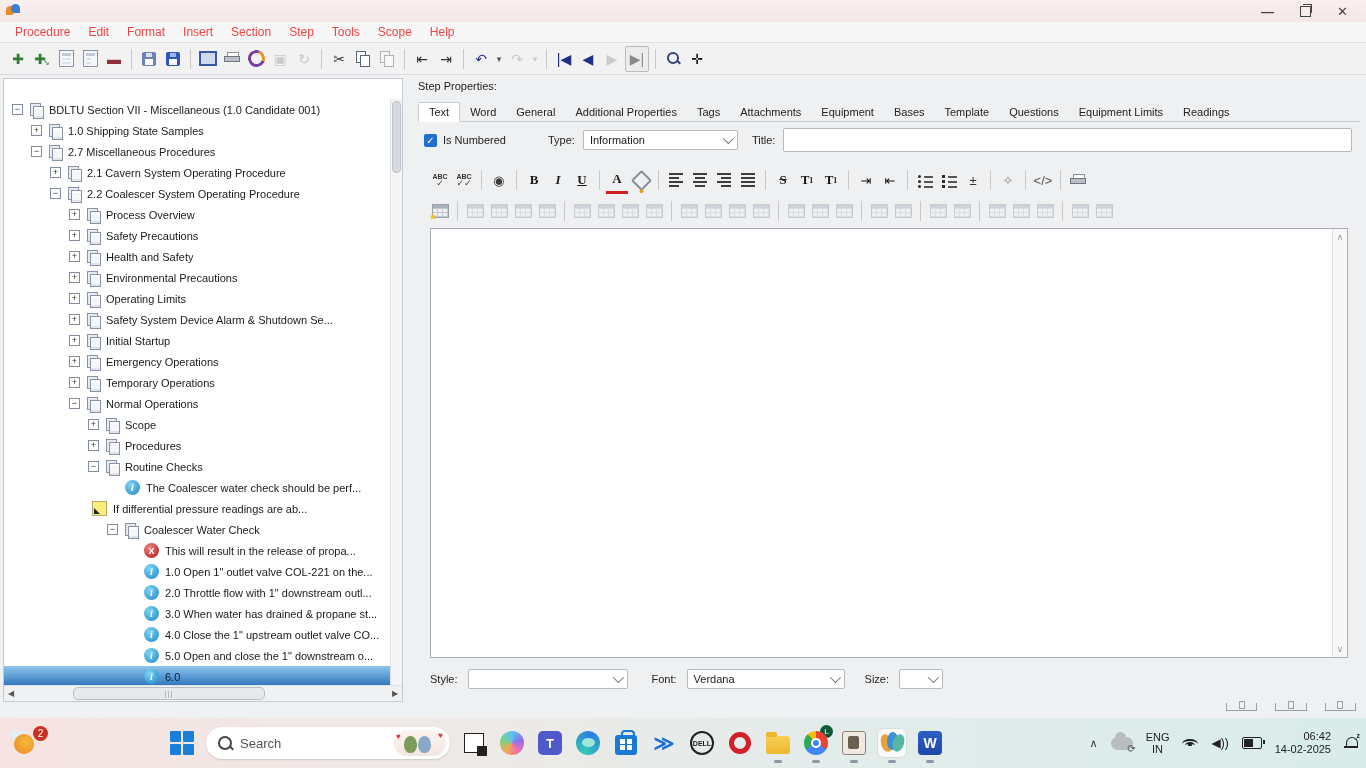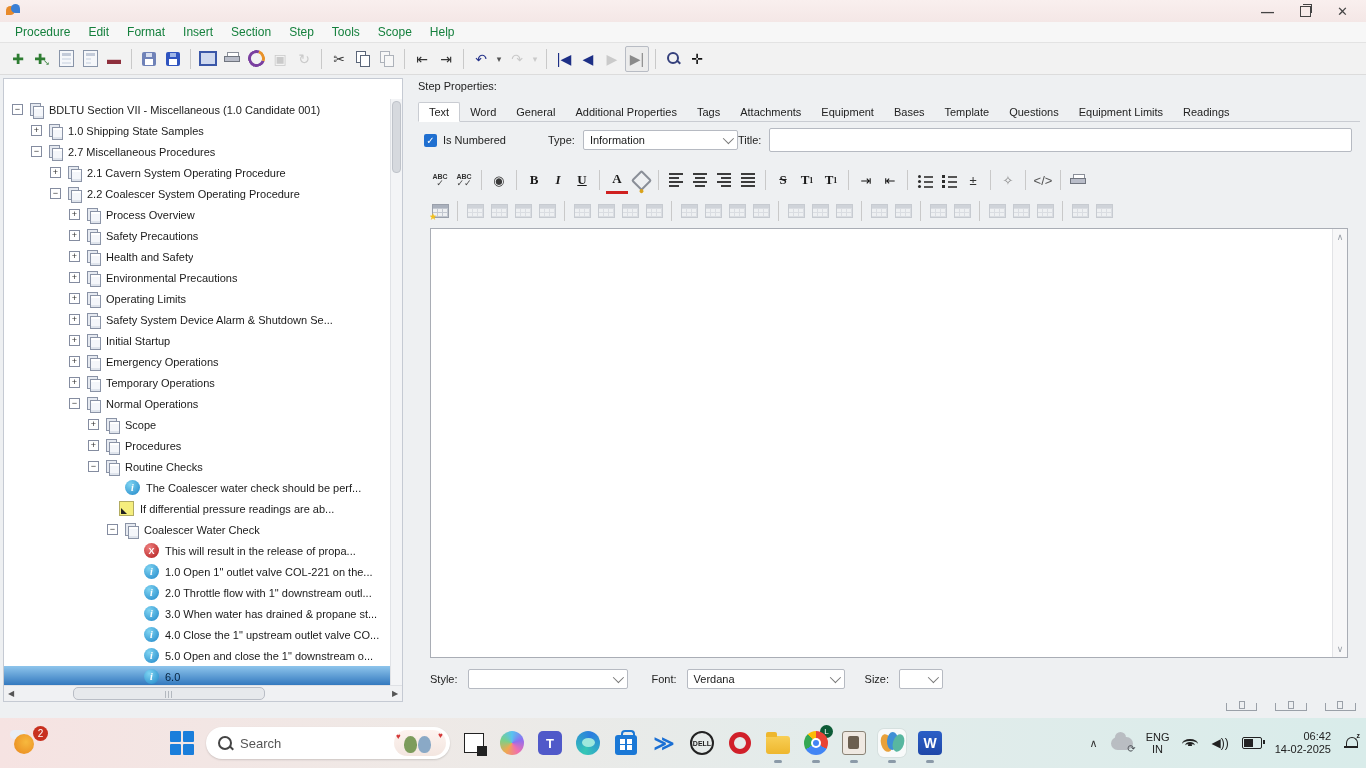--- a/index.html
+++ b/index.html
@@ -13,21 +13,21 @@
   .app-ico:after{content:"";position:absolute;left:5px;top:0;width:9px;height:9px;border-radius:50% 50% 0 50%;background:#3a7fd5;}
   #title-text{font-size:11px;color:#333;white-space:nowrap;overflow:hidden;}
   #win-controls{margin-left:auto;display:flex;align-items:center;gap:26px;padding-right:14px;}
   .wbtn{color:#444;font-size:13px;line-height:13px;cursor:default;}
   .wbtn.min{font-weight:bold;}
   .restore{width:9px;height:9px;border:1px solid #444;position:relative;background:#f7ecea;}
   .restore:before{content:"";position:absolute;left:2px;top:-3px;width:8px;height:8px;border:1px solid #444;border-bottom:none;border-left:none;}
 
   
   #menubar{position:absolute;left:0;top:22px;width:1366px;height:21px;background:#f7f7f7;border-bottom:1px solid #e3e3e3;display:flex;align-items:center;padding-left:6px;box-sizing:border-box;}
-  .menu-item{padding:2px 9px;font-size:12px;color:#15803d;}
+  .menu-item{padding:2px 9px;font-size:12px;color:#ef4444;}
 
   
   #main-toolbar{position:absolute;left:0;top:43px;width:1366px;height:32px;background:#f2f2f2;border-bottom:1px solid #dcdcdc;display:flex;align-items:center;padding-left:6px;box-sizing:border-box;}
   .tbi{min-width:22px;height:24px;display:inline-flex;align-items:center;justify-content:center;margin:0 1px;font-size:14px;position:relative;}
   .tbi.boxed{border:1px solid #b8bcc4;background:#ececec;border-radius:2px;}
   .tbi.small{min-width:10px;font-size:9px;}
   .sep{width:1px;height:20px;background:#c9c9c9;margin:0 5px;align-self:center;}
   .dis{opacity:.45;}
 
   
@@ -369,21 +369,21 @@
         <div class="trow" style="padding-left: 84px;">
           <span class="texp">−</span>
           <span class="t-doc"></span>
           <span class="tlabel">Routine Checks</span>
         </div>
         <div class="trow" style="padding-left: 103px;">
           <span style="width: 18px; flex: 0 0 auto;"></span>
           <span class="t-info">i</span>
           <span class="tlabel">The Coalescer water check should be perf...</span>
         </div>
-        <div class="trow" style="padding-left: 97px;">
+        <div class="trow" style="padding-left: 70px;">
           <span style="width: 18px; flex: 0 0 auto;"></span>
           <span class="t-note"></span>
           <span class="tlabel">If differential pressure readings are ab...</span>
         </div>
         <div class="trow" style="padding-left: 103px;">
           <span class="texp">−</span>
           <span class="t-doc"></span>
           <span class="tlabel">Coalescer Water Check</span>
         </div>
         <div class="trow" style="padding-left: 122px;">
@@ -450,21 +450,21 @@
       </div>
 
     <div id="props-row">
       <span class="chk">✓</span>
       <span class="lbl">Is Numbered</span>
       <span class="lbl" style="margin-left:42px">Type:</span>
       <span class="selectbox" style="width:155px;margin-left:8px">
         <span>Information</span>
         <span class="chev"></span>
       </span>
-      <span class="lbl" style="">Title:</span>
+      <span class="lbl" style="margin-left:14px">Title:</span>
       <input class="txtinput" style="flex: 1 1 0%; margin-left: 8px;" value="">
     </div>
 
     <div id="fmt-row1">
         <span class="tbi">
           <span class="i-abc">
             <span class="t">ABC</span>
             <span class="s">✓</span>
           </span>
         </span>

